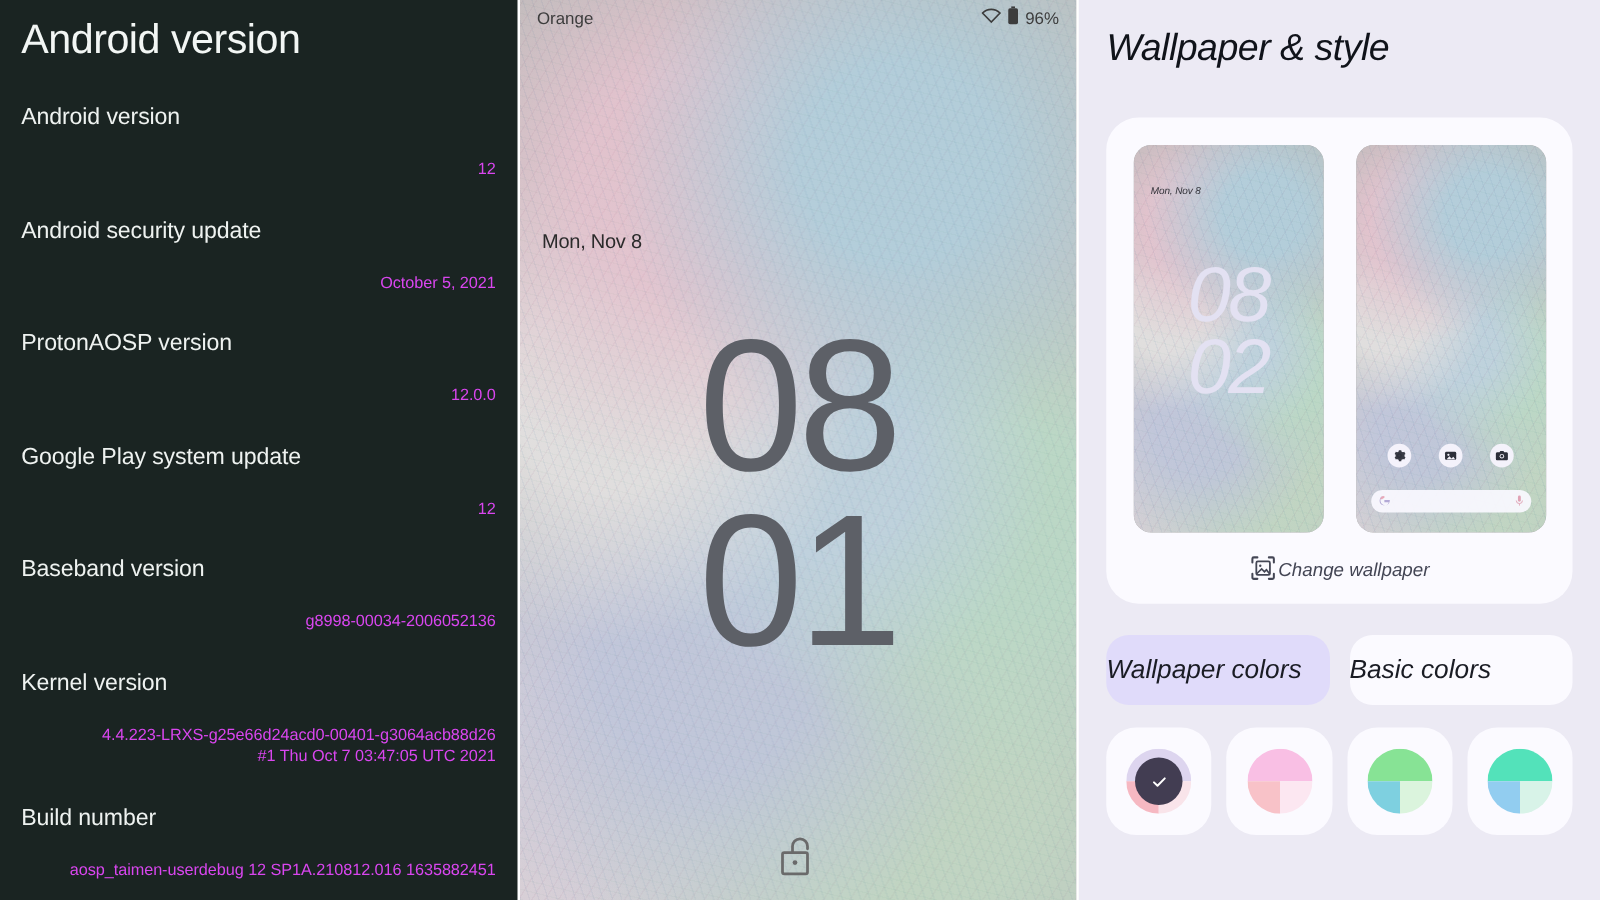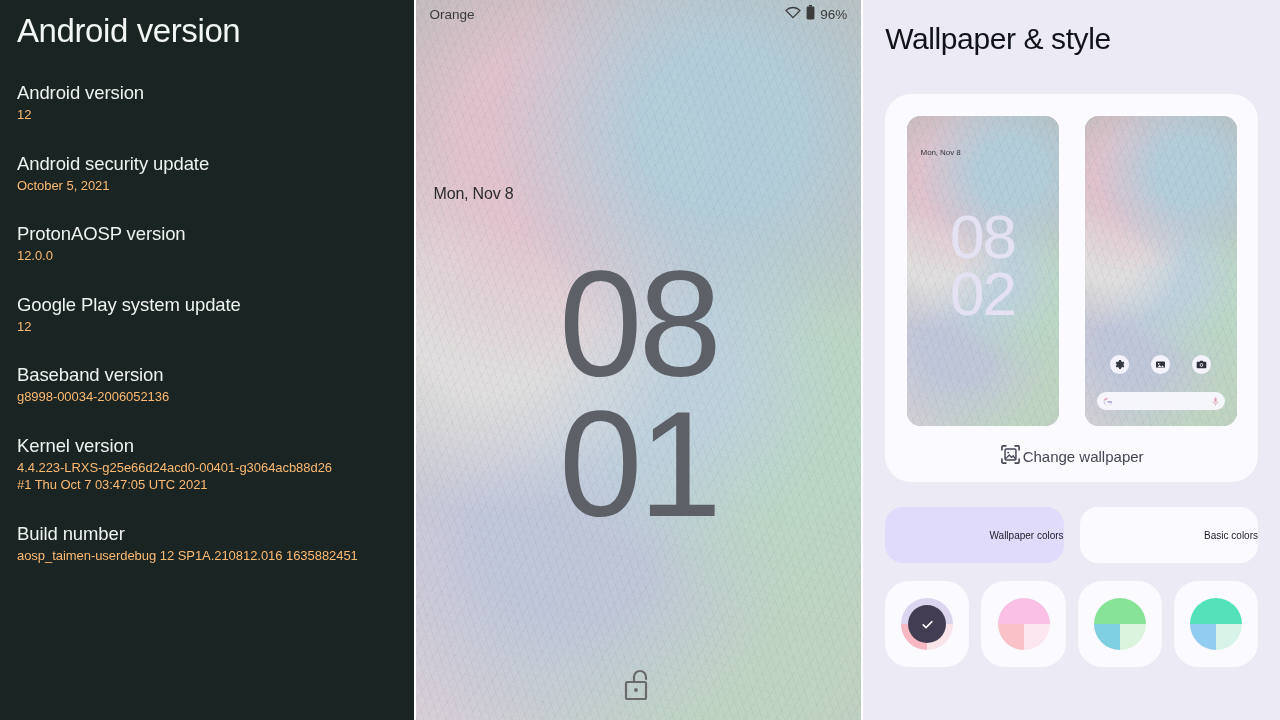--- a/index.html
+++ b/index.html
@@ -36,24 +36,25 @@
   .about-item-label {
     font-size: 18.5px;
     line-height: 23px;
     font-weight: 400;
     color: #eef2f0;
     letter-spacing: -0.1px;
   }
   .about-item-value {
     font-size: 13px;
     line-height: 17.5px;
-    color: #fdba74;
-    margin-top: 2px;
+    color: #d946ef;
+    margin-top: 22px;
     letter-spacing: -0.05px;
     white-space: pre-line;
+    text-align: right;
   }
 
   
   .divider { width: 2px; height: 720px; background: #ffffff; flex: 0 0 2px; }
 
   
   .panel-lock {
     width: 459px; height: 720px;
     position: relative;
     overflow: hidden;
@@ -109,20 +110,21 @@
     position: absolute; bottom: 16px; left: 0; right: 0; z-index: 5;
     display: flex; justify-content: center;
   }
 
   
   .panel-style {
     width: 428px; height: 720px;
     background: #eceaf4;
     position: relative; overflow: hidden;
     padding: 0 22px;
+    font-style: italic;
   }
   .style-title {
     font-size: 30px; font-weight: 400; color: #10131a;
     padding-top: 22px; letter-spacing: -0.4px;
   }
   .preview-card {
     margin-top: 38px;
     background: #fbfaff;
     border-radius: 26px;
     padding: 22px 0 14px;
@@ -163,22 +165,22 @@
     padding: 0 6px;
   }
   .change-wp {
     display: flex; align-items: center; justify-content: center; gap: 2px;
     margin-top: 18px; color: #444655; font-size: 15px;
   }
 
   .tabs { display: flex; gap: 16px; margin-top: 25px; }
   .tab {
     flex: 1; height: 56px; border-radius: 18px;
-    display: flex; align-items: center; justify-content: flex-end;
-    font-size: 10px; color: #1a1c24;
+    display: flex; align-items: center; justify-content: flex-start;
+    font-size: 21px; color: #1a1c24;
     background: #fbfaff;
   }
   .tab.active { background: #e0dbfa; }
 
   .swatches { display: flex; gap: 12px; margin-top: 18px; }
   .swatch-tile {
     flex: 1; height: 86px; border-radius: 24px;
     background: #fbfaff;
     display: flex; align-items: center; justify-content: center;
   }

